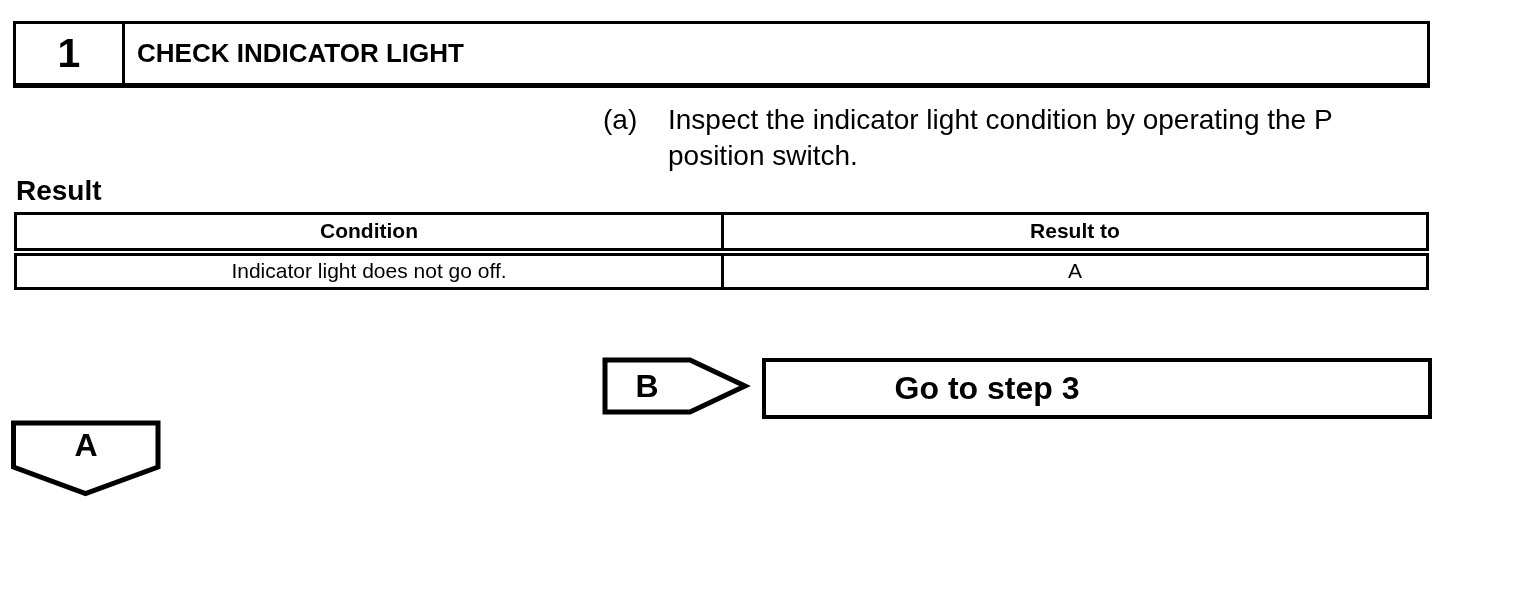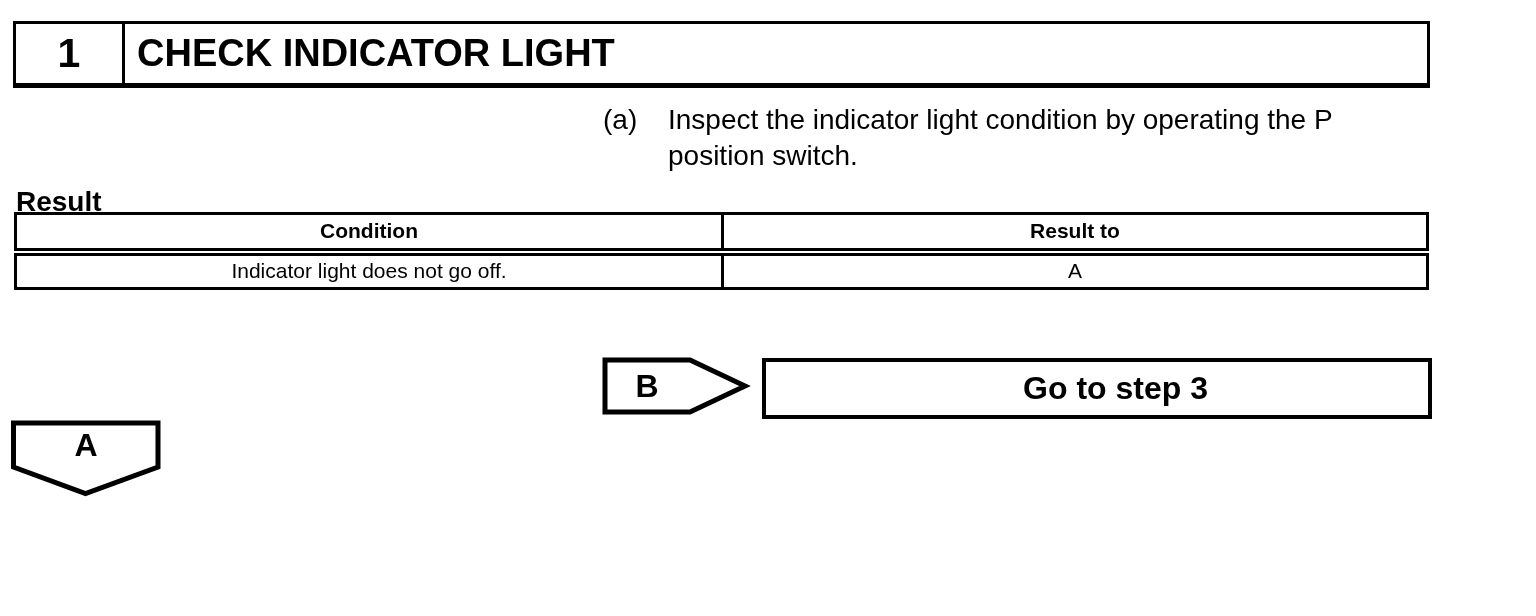--- a/index.html
+++ b/index.html
@@ -27,42 +27,42 @@
   .step-number-cell {
     width: 109px;
     border-right: 3px solid #000;
     display: flex; align-items: center; justify-content: center;
     font-size: 41px; font-weight: bold;
   }
   .step-title-cell {
     flex: 1;
     display: flex; align-items: center;
     padding-left: 12px;
-    font-size: 38px; font-weight: bold;
+    font-size: 26px; font-weight: bold;
     letter-spacing: 0px;
     white-space: nowrap;
   }
 
   
   .instruction-block {
     position: absolute;
     left: 603px; top: 102px;
     width: 770px;
     display: flex;
     font-size: 28px;
     line-height: 36px;
   }
   .instruction-marker { width: 65px; flex: none; }
   .instruction-text { width: 700px; }
 
   
   .result-heading {
     position: absolute;
     left: 16px; top: 175px;
-    font-size: 28px; font-weight: bold; margin-top: 11px;
+    font-size: 28px; font-weight: bold;
   }
 
   
   .result-table {
     position: absolute;
     left: 14px; top: 212px;
     width: 1415px;
     border-collapse: collapse;
     table-layout: fixed;
     font-size: 21px;
@@ -96,21 +96,21 @@
     width: 90px; height: 58px;
     display: flex; align-items: center; justify-content: center;
     font-size: 32px; font-weight: bold;
   }
   .action-box {
     position: absolute;
     left: 762px; top: 358px;
     width: 670px; height: 61px;
     border: 4px solid #000;
     background: #fff;
-    display: flex; align-items: center; justify-content: flex-end;
+    display: flex; align-items: center; justify-content: center;
     padding-right: 220px;
     font-size: 32px; font-weight: bold;
     white-space: nowrap;
   }
   .branch-a-marker {
     position: absolute;
     left: 11px; top: 420px;
     width: 150px; height: 80px;
   }
   .branch-a-label {

